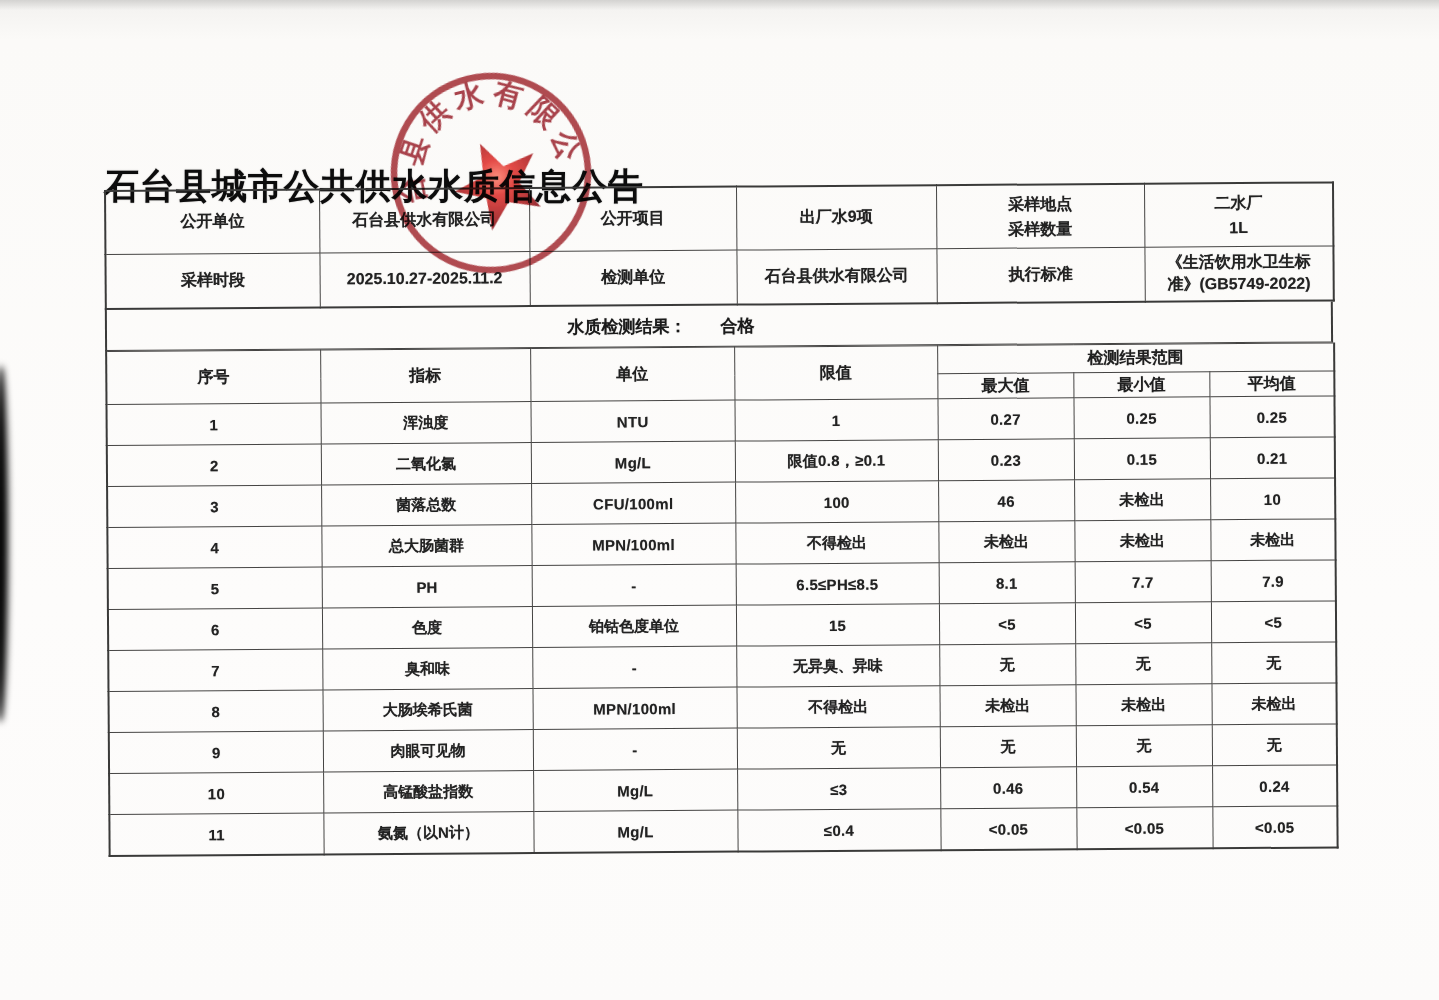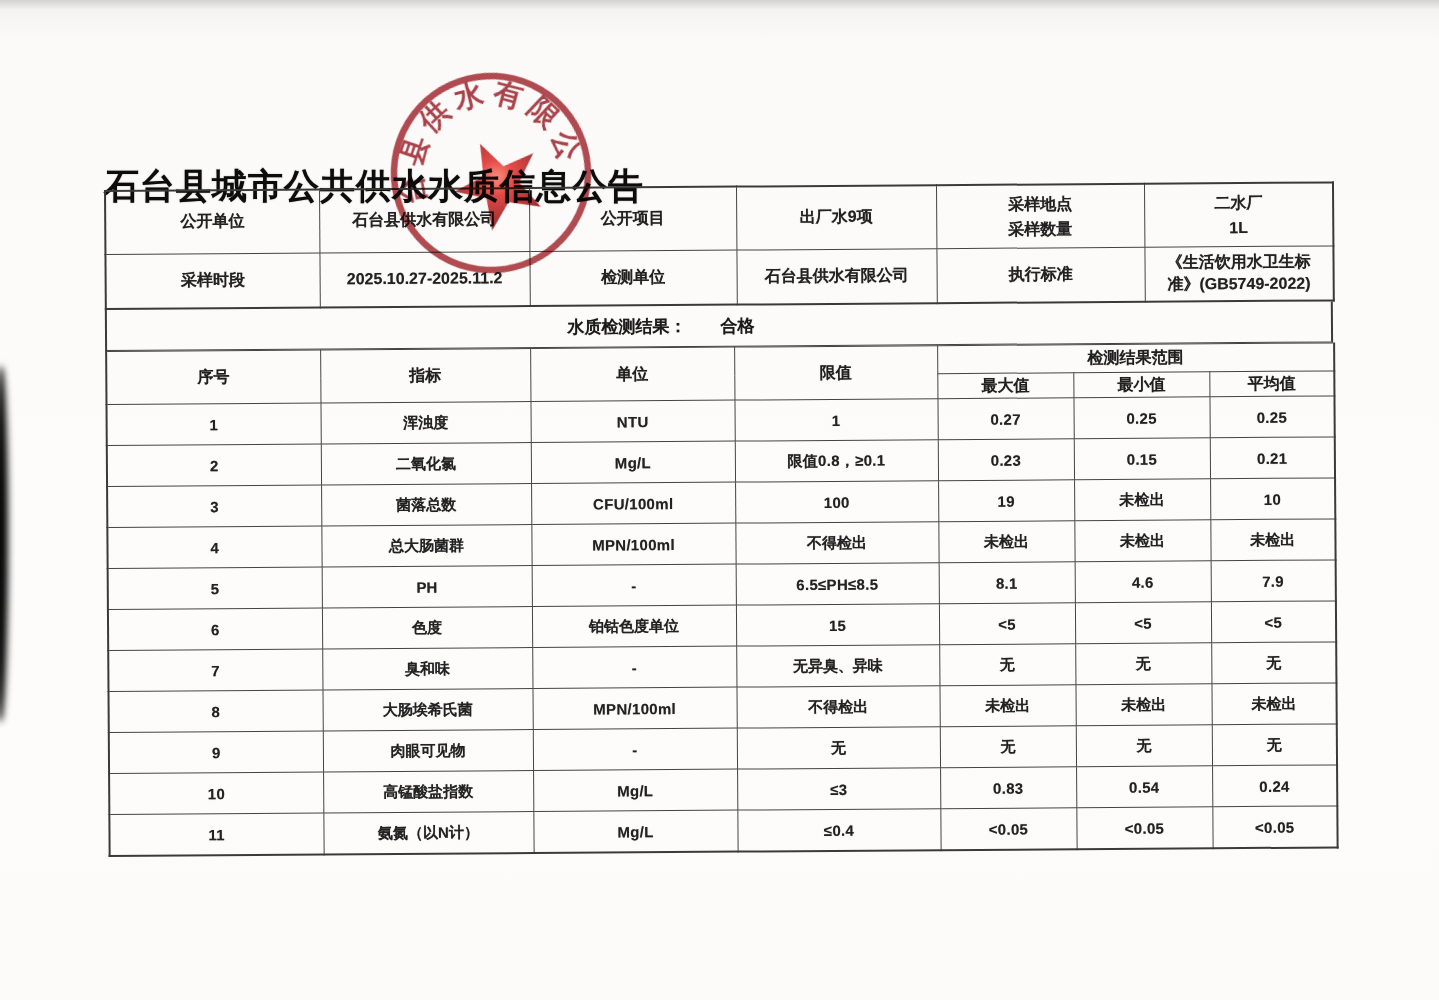--- a/index.html
+++ b/index.html
@@ -157,40 +157,40 @@
         <td class="num">限值0.8，≥0.1</td>
         <td class="num">0.23</td>
         <td class="num">0.15</td>
         <td class="num">0.21</td>
       </tr>
       <tr>
         <td class="num">3</td>
         <td>菌落总数</td>
         <td class="num">CFU/100ml</td>
         <td class="num">100</td>
-        <td class="num">19</td>
+        <td class="num">46</td>
         <td class="num">未检出</td>
         <td class="num">10</td>
       </tr>
       <tr>
         <td class="num">4</td>
         <td>总大肠菌群</td>
         <td class="num">MPN/100ml</td>
         <td>不得检出</td>
         <td>未检出</td>
         <td>未检出</td>
         <td>未检出</td>
       </tr>
       <tr>
         <td class="num">5</td>
         <td>PH</td>
         <td class="num">-</td>
         <td class="num">6.5≤PH≤8.5</td>
         <td class="num">8.1</td>
-        <td class="num">4.6</td>
+        <td class="num">7.7</td>
         <td class="num">7.9</td>
       </tr>
       <tr>
         <td class="num">6</td>
         <td>色度</td>
         <td>铂钴色度单位</td>
         <td class="num">15</td>
         <td class="num">&lt;5</td>
         <td class="num">&lt;5</td>
         <td class="num">&lt;5</td>
@@ -220,21 +220,21 @@
         <td>无</td>
         <td>无</td>
         <td>无</td>
         <td>无</td>
       </tr>
       <tr>
         <td class="num">10</td>
         <td>高锰酸盐指数</td>
         <td class="num">Mg/L</td>
         <td class="num">≤3</td>
-        <td class="num">0.83</td>
+        <td class="num">0.46</td>
         <td class="num">0.54</td>
         <td class="num">0.24</td>
       </tr>
       <tr>
         <td class="num">11</td>
         <td>氨氮（以N计）</td>
         <td class="num">Mg/L</td>
         <td class="num">≤0.4</td>
         <td class="num">&lt;0.05</td>
         <td class="num">&lt;0.05</td>

